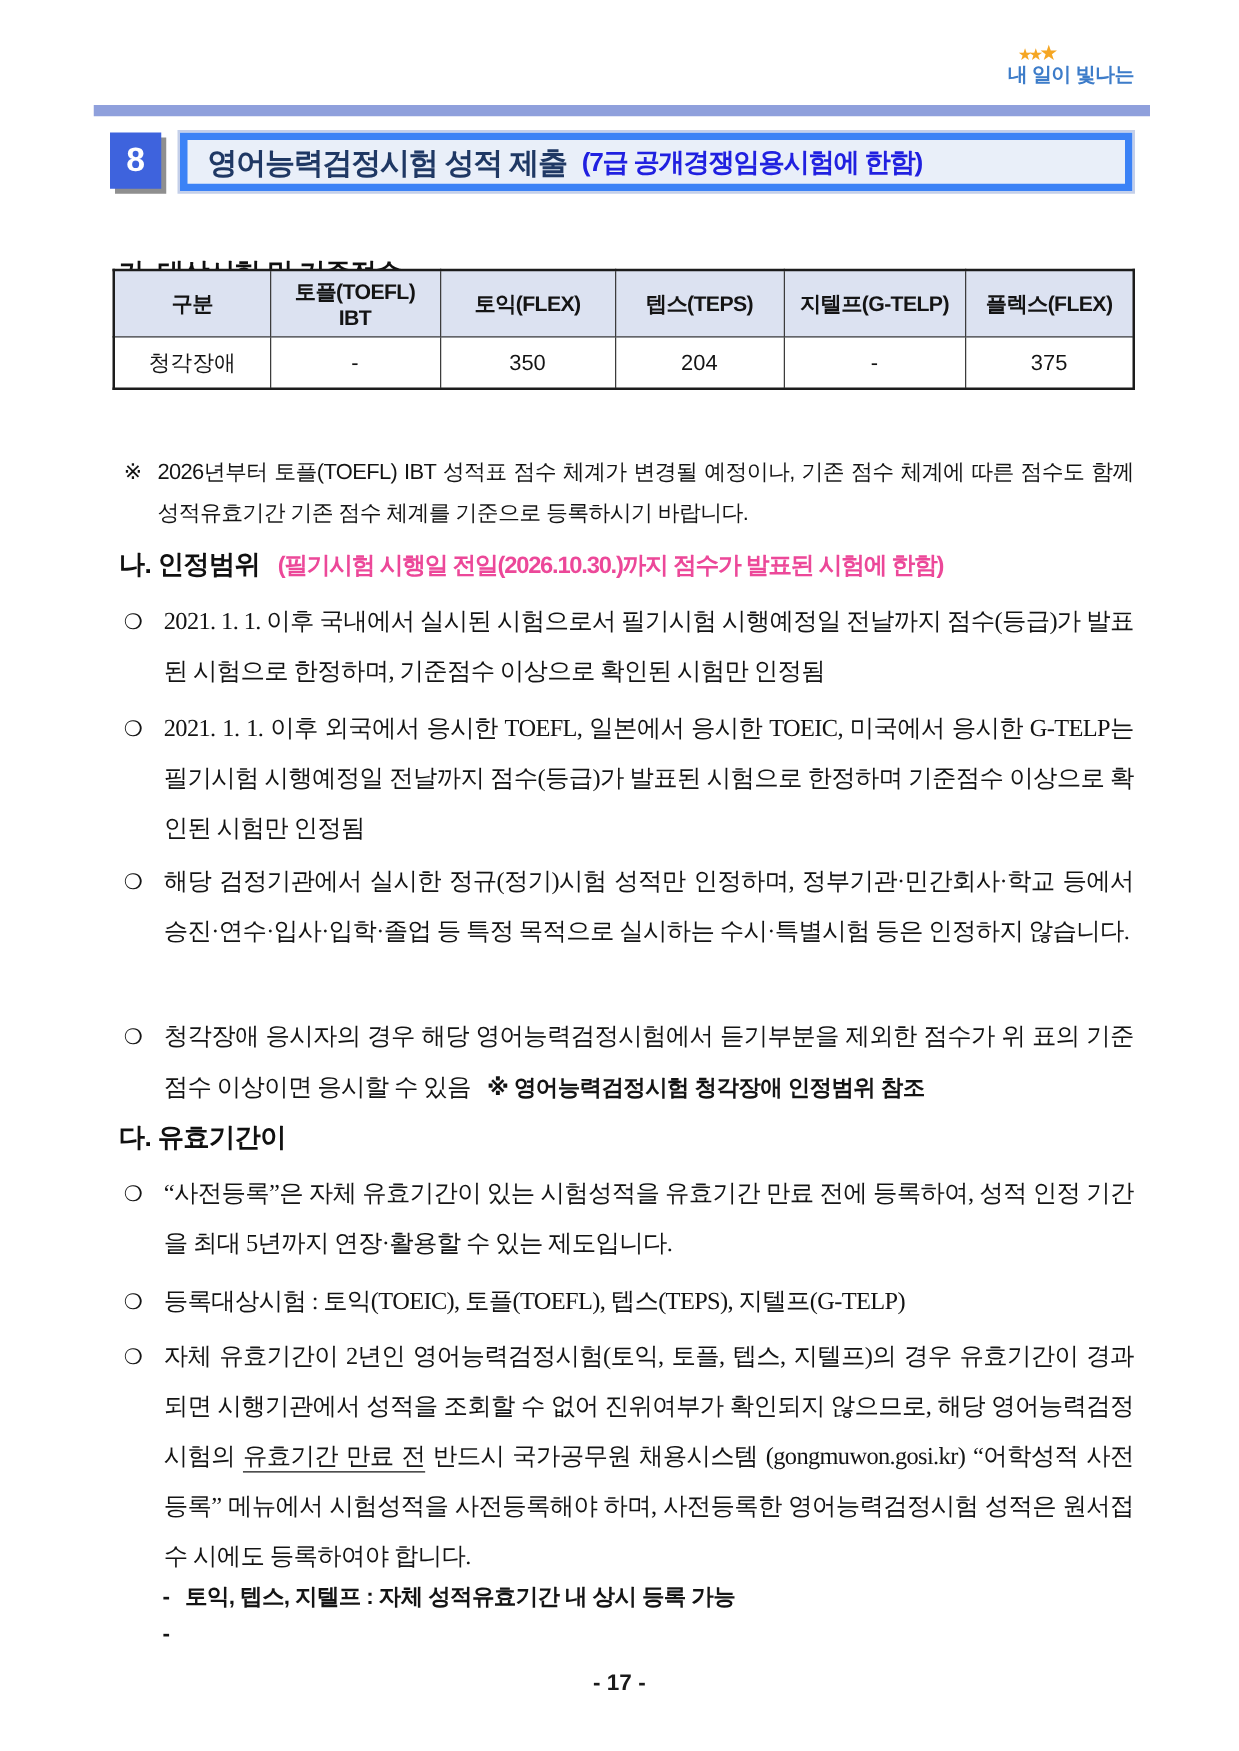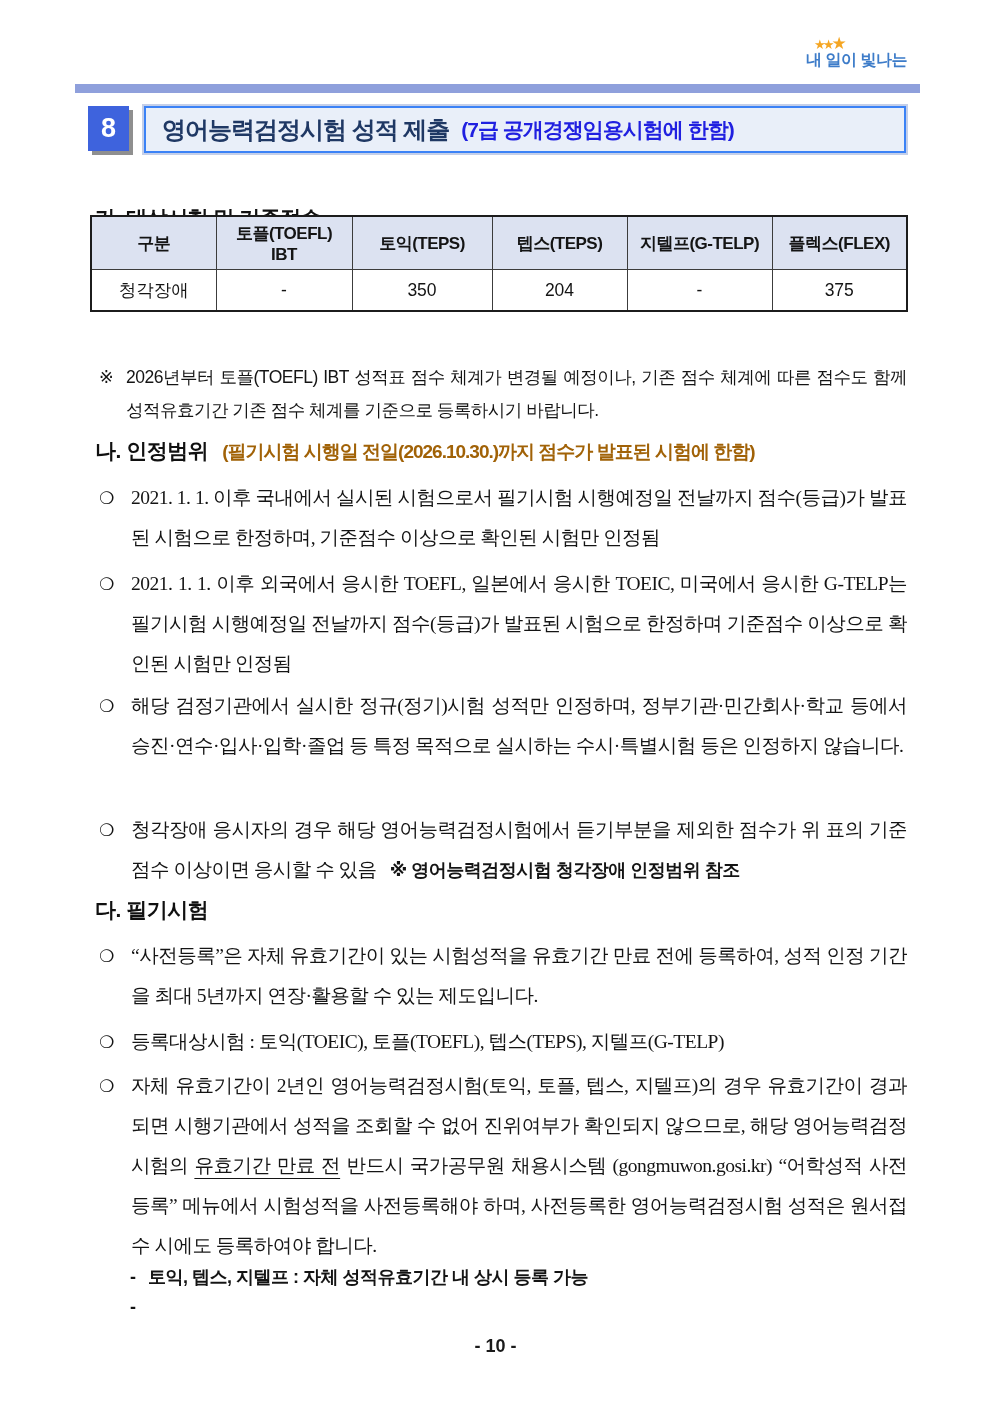--- a/index.html
+++ b/index.html
@@ -15,32 +15,32 @@
   .logo-stars { position:absolute; top:-17px; left:8px; color:#f5a623; font-size:13px; letter-spacing:-3px; }
   .logo-star-big { font-size:17px; }
   .logo-brand { color:#3a3a78; font-weight:bold; font-size:27px; letter-spacing:0.5px; }
   .top-rule { position:absolute; top:84px; left:75px; width:845px; height:9px; background:#8fa0dc; }
 
   
   .header-row { position:absolute; top:106px; left:88px; width:818px; height:47px; display:flex; gap:15px;
                 font-family:"Liberation Sans","DejaVu Sans",sans-serif; }
   .num-badge { width:41px; height:45px; background:#3e63dd; color:#ffffff; font-weight:bold; font-size:27px;
                display:flex; align-items:center; justify-content:center; box-shadow:4px 4px 0 #8f8f8f; }
-  .title-box { flex:1; background:#e9eff9; border:2px solid #3b82f6; outline:2px solid #c4cfe9;
+  .title-box { flex:1; background:#e9eff9; border:6px solid #3b82f6; outline:2px solid #c4cfe9;
                display:flex; align-items:center; padding:0 16px; gap:12px; font-weight:bold; white-space:nowrap; }
   .title-main { color:#1f3864; font-size:24px; letter-spacing:-1px; }
   .title-sub  { color:#2020e0; font-size:21px; letter-spacing:-1px; }
 
   
   .h-a { position:absolute; top:178px; left:95px;margin-top:26px; }
   .h-b { position:absolute; top:437px; left:95px; }
   .h-c { position:absolute; top:896px; left:95px; }
   .sec-heading { font-family:"Liberation Sans","DejaVu Sans",sans-serif; font-weight:bold;
                  font-size:21px; color:#101010; letter-spacing:-0.5px; white-space:nowrap; }
-  .sec-heading .heading-note { color:#a16207; font-size:19px; margin-left:14px; letter-spacing:-1px; }
+  .sec-heading .heading-note { color:#ec4899; font-size:19px; margin-left:14px; letter-spacing:-1px; }
 
   
   table.score-table { position:absolute; top:215px; left:90px; width:816px; border-collapse:collapse;
                       font-family:"Liberation Sans","DejaVu Sans",sans-serif; table-layout:fixed;
                       border:2px solid #1c1c1c; }
   .score-table th, .score-table td { border:1px solid #3c3c3c; text-align:center; vertical-align:middle;
                                      white-space:pre-line; padding:0 2px; }
   .score-table th { background:#dce2f1; font-weight:bold; font-size:17px; height:52px; letter-spacing:-0.5px; }
   .score-table td { font-size:17.5px; }
   .row-general td { height:56px; }
@@ -105,21 +105,21 @@
         <col style="width:140px">
       <col style="width:135px">
         <col style="width:145px">
         <col style="width:135px">
     </colgroup>
     <thead>
       <tr>
         <th>구분</th>
         <th>토플(TOEFL)
 IBT</th>
-        <th>토익(TEPS)</th>
+        <th>토익(FLEX)</th>
         <th>텝스(TEPS)</th>
         <th>지텔프(G-TELP)</th>
         <th>플렉스(FLEX)</th>
       </tr>
     </thead>
     <tbody>
       <tr class="row-hearing">
         <td>청각장애</td>
         <td>-</td>
         <td>350</td>
@@ -149,21 +149,21 @@
   </div>
   <div class="bullet b3">
     <span class="marker">❍</span>
     <span class="b-text">해당 검정기관에서 실시한 정규(정기)시험 성적만 인정하며, 정부기관·민간회사·학교 등에서 승진·연수·입사·입학·졸업 등 특정 목적으로 실시하는 수시·특별시험 등은 인정하지 않습니다.</span>
   </div>
   <div class="bullet b4">
     <span class="marker">❍</span>
     <span class="b-text"><span>청각장애 응시자의 경우 해당 영어능력검정시험에서 듣기부분을 제외한 점수가 위 표의 기준점수 이상이면 응시할 수 있음</span>&nbsp;&nbsp;&nbsp;<span class="bold-ref">※ 영어능력검정시험 청각장애 인정범위 참조</span></span>
   </div>
 
-  <div class="h-c sec-heading">다. 필기시험</div>
+  <div class="h-c sec-heading">다. 유효기간이</div>
 
   <div class="bullet c1">
     <span class="marker">❍</span>
     <span class="b-text">“사전등록”은 자체 유효기간이 있는 시험성적을 유효기간 만료 전에 등록하여, 성적 인정 기간을 최대 5년까지 연장·활용할 수 있는 제도입니다.</span>
   </div>
   <div class="bullet c2">
     <span class="marker">❍</span>
     <span class="b-text">등록대상시험 : 토익(TOEIC), 토플(TOEFL), 텝스(TEPS), 지텔프(G-TELP)</span>
   </div>
   <div class="bullet c3">
@@ -172,15 +172,15 @@
   </div>
 
   <div class="dash-item d1">
     <span class="marker">-</span>
     <span>토익, 텝스, 지텔프 : 자체 성적유효기간 내 상시 등록 가능</span>
   </div>
   <div class="dash-item d2">
     <span class="marker">-</span>
   </div>
 
-  <div class="footer">- 10 -</div>
+  <div class="footer">- 17 -</div>
 
 </div>
 
 </body></html>

